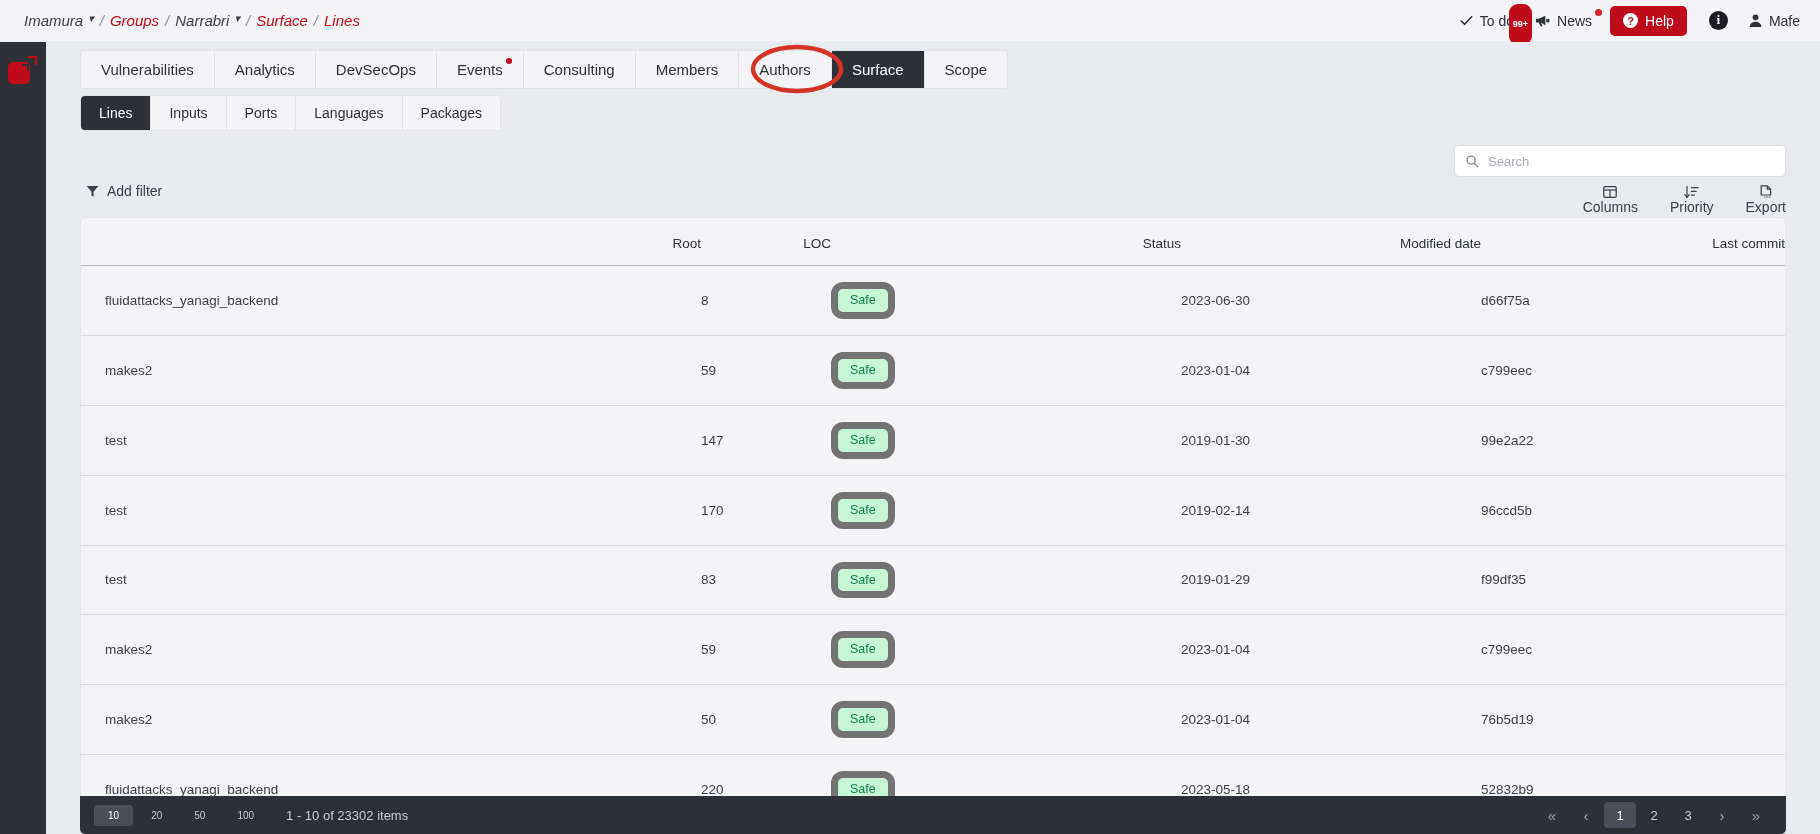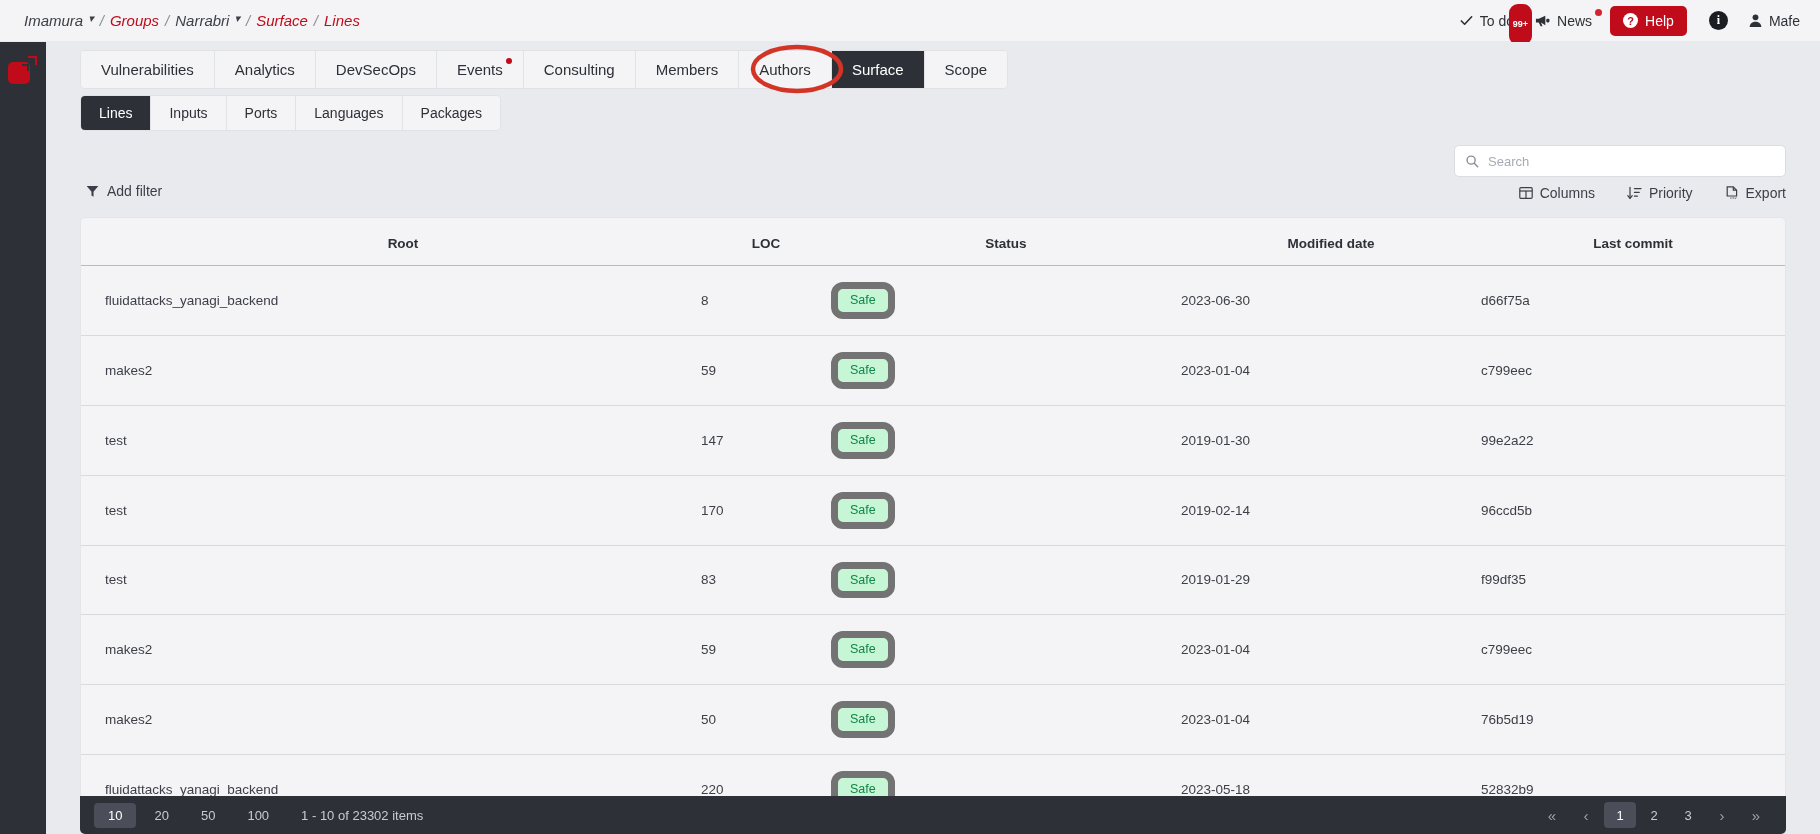--- a/index.html
+++ b/index.html
@@ -156,35 +156,35 @@
   .add-filter {
     position: absolute; left: 6px; top: 52px;
     display: flex; align-items: center; gap: 8px;
     font-size: 14px; color: #3c3f47; cursor: pointer;
   }
   .tool-actions {
     position: absolute; right: 0; top: 54px;
     display: flex; align-items: center; gap: 32px;
   }
   .tool-btn {
-    display: flex; align-items: center; gap: 7px;
-    font-size: 14px; color: #3c3f47; cursor: pointer; white-space: nowrap;
+    display: flex; align-items: center; 
+    font-size: 14px; color: #3c3f47; cursor: pointer; white-space: nowrap; flex-direction: column;
   }
 
   
   .card {
     margin: 0 34px;
     background: #f4f4f6;
     border: 1px solid #e4e5e9;
     border-radius: 5px 5px 0 0;
     overflow: hidden;
   }
   table { width: 100%; border-collapse: collapse; }
   thead th {
-    text-align: center; font-size: 13.5px; font-weight: bold; color: #2e3038;
+    text-align: right; font-size: 13.5px; font-weight: normal; color: #2e3038;
     padding: 18px 0 14px 0; border-bottom: 1px solid #b9bbc2;
   }
   tbody td {
     font-size: 13.5px; color: #3c3f47;
     padding: 16px 0; border-bottom: 1px solid #d9dadf;
   }
   tbody tr:last-child td { border-bottom: none; }
   .col-root  { width: 620px; padding-left: 24px !important; }
   .col-loc   { width: 130px; }
   .col-status{ width: 350px; }
@@ -199,21 +199,21 @@
   .pill-safe { background: #c6f6d5; border: 7px solid #737373; color: #108548; }
 
   
   .pager {
     position: absolute; left: 34px; right: 34px; bottom: 0; height: 38px;
     background: #2e3038; border-radius: 0 0 5px 5px;
     display: flex; align-items: center; padding: 0 14px;
   }
   .pg-sizes { display: flex; align-items: center; gap: 4px; }
   .pg-size {
-    color: #c9cbd2; font-size: 13px; padding: 5px 14px;
+    color: #c9cbd2; font-size: 10px; padding: 5px 14px;
     border-radius: 4px; cursor: pointer;
   }
   .pg-size.active { background: #4b4e59; color: #fff; }
   .pg-info { color: #c9cbd2; font-size: 13px; margin-left: 18px; }
   .pg-nav { margin-left: auto; display: flex; align-items: center; gap: 2px; }
   .pg-btn {
     color: #c9cbd2; font-size: 13px; min-width: 32px; height: 26px;
     display: flex; align-items: center; justify-content: center;
     border-radius: 4px; cursor: pointer;
   }

